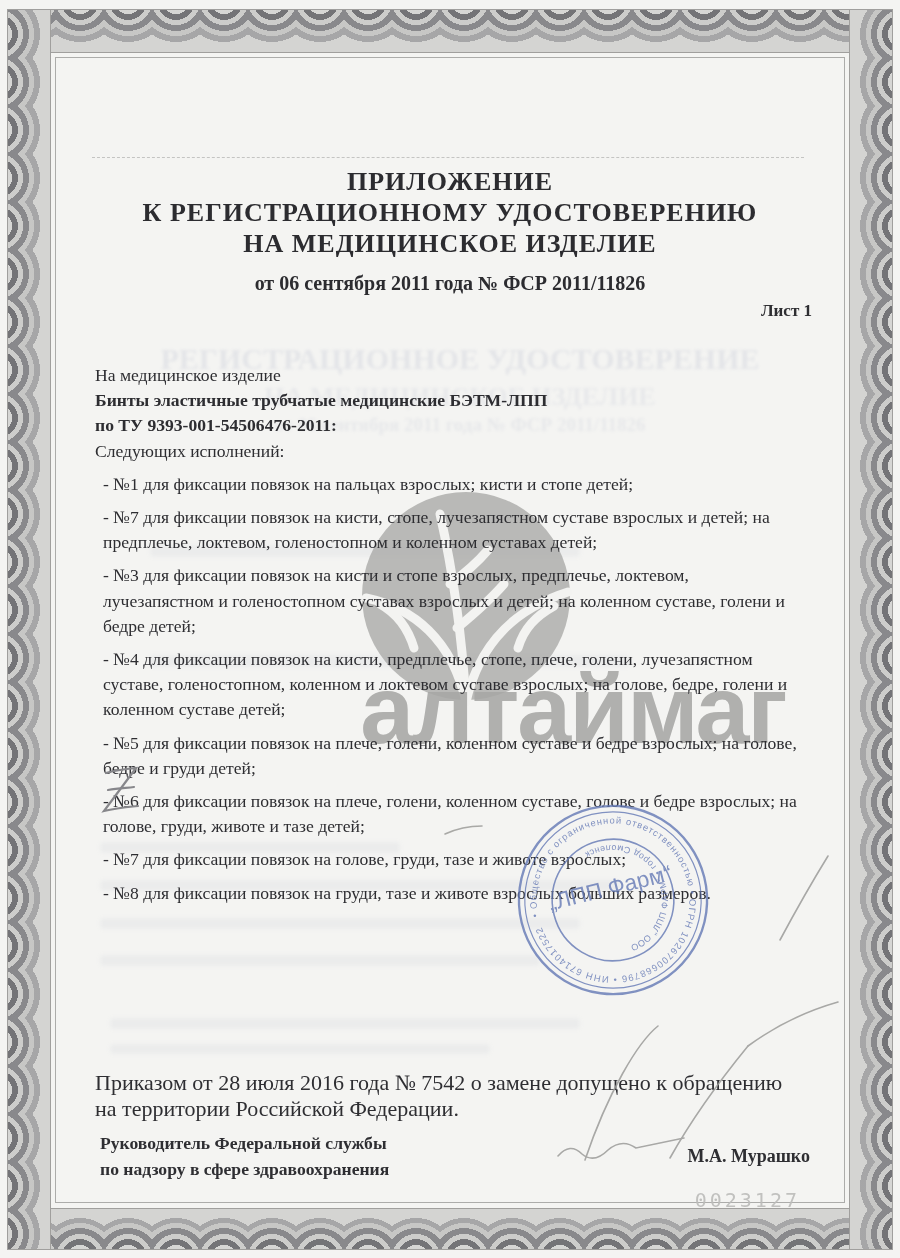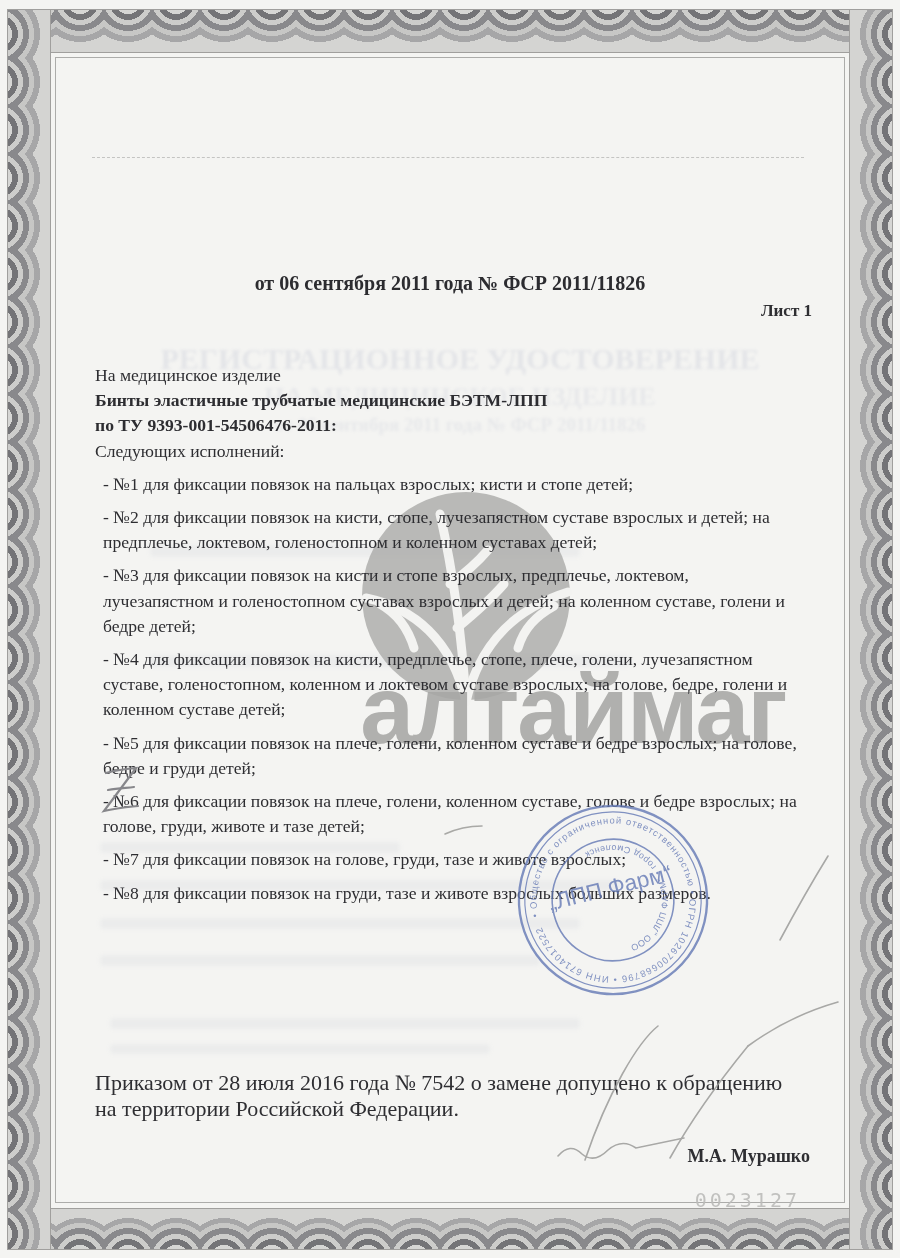--- a/index.html
+++ b/index.html
@@ -136,47 +136,56 @@
         <path d="M58,160 C52,140 42,126 24,116"></path>
         <path d="M162,160 C168,140 180,128 198,118"></path>
       </g>
     </svg>
     <div class="wm-brand">алтаймаг</div>
   </div>
 
   <div class="text-layer">
     <div class="sep-line"></div>
 
+    <div class="doc-title">
+      <div>ПРИЛОЖЕНИЕ</div>
+      <div>К РЕГИСТРАЦИОННОМУ УДОСТОВЕРЕНИЮ</div>
+      <div>НА МЕДИЦИНСКОЕ ИЗДЕЛИЕ</div>
+    </div>
 
     <div class="date-row">
       <span>от  06 сентября 2011 года</span>
       <span class="num">№  ФСР 2011/11826</span>
     </div>
 
     <div class="sheet">Лист 1</div>
 
     <div class="body-block">
       <div>На медицинское изделие</div>
       <div class="b">Бинты эластичные трубчатые медицинские БЭТМ-ЛПП</div>
       <div class="b">по ТУ 9393-001-54506476-2011:</div>
       <div>Следующих исполнений:</div>
       <div>
           <div class="item">- №1 для фиксации повязок на пальцах взрослых; кисти и стопе детей;</div>
-          <div class="item">- №2 для фиксации повязок на кисти, стопе, лучезапястном суставе взрослых и детей; на предплечье, локтевом, голеностопном и коленном суставах детей;</div>
+          <div class="item">- №7 для фиксации повязок на кисти, стопе, лучезапястном суставе взрослых и детей; на предплечье, локтевом, голеностопном и коленном суставах детей;</div>
           <div class="item">- №3 для фиксации повязок на кисти и стопе взрослых, предплечье, локтевом, лучезапястном и голеностопном суставах взрослых и детей; на коленном суставе, голени и бедре детей;</div>
           <div class="item">- №4 для фиксации повязок на кисти, предплечье, стопе, плече, голени, лучезапястном суставе, голеностопном, коленном и локтевом суставе взрослых; на голове, бедре, голени и коленном суставе детей;</div>
           <div class="item">- №5 для фиксации повязок на плече, голени, коленном суставе и бедре взрослых; на голове, бедре и груди детей;</div>
           <div class="item">- №6 для фиксации повязок на плече, голени, коленном суставе, голове и бедре взрослых; на голове, груди, животе и тазе детей;</div>
           <div class="item">- №7 для фиксации повязок на голове, груди, тазе и животе взрослых;</div>
           <div class="item">- №8 для фиксации повязок на груди, тазе и животе взрослых больших размеров.</div>
         </div>
     </div>
 
     <div class="order-text">Приказом от 28 июля 2016 года № 7542 о замене допущено к обращению на территории Российской Федерации.</div>
 
+    <div class="sign-title">
+      <div>Руководитель Федеральной службы</div>
+      <div>по надзору в сфере здравоохранения</div>
+    </div>
     <div class="sign-name">М.А. Мурашко</div>
     <div class="serial">0023127</div>
   </div>
 
   <div class="over-layer">
 
     <svg class="zmark" width="60" height="60" viewBox="0 0 60 60">
       <g stroke="#87878b" stroke-width="2.2" fill="none" stroke-linecap="round">
         <path d="M8,10 C18,7 28,6 38,5 L6,48 C18,45 30,44 40,43"></path>
         <path d="M10,27 C20,25 28,25 36,24"></path>

